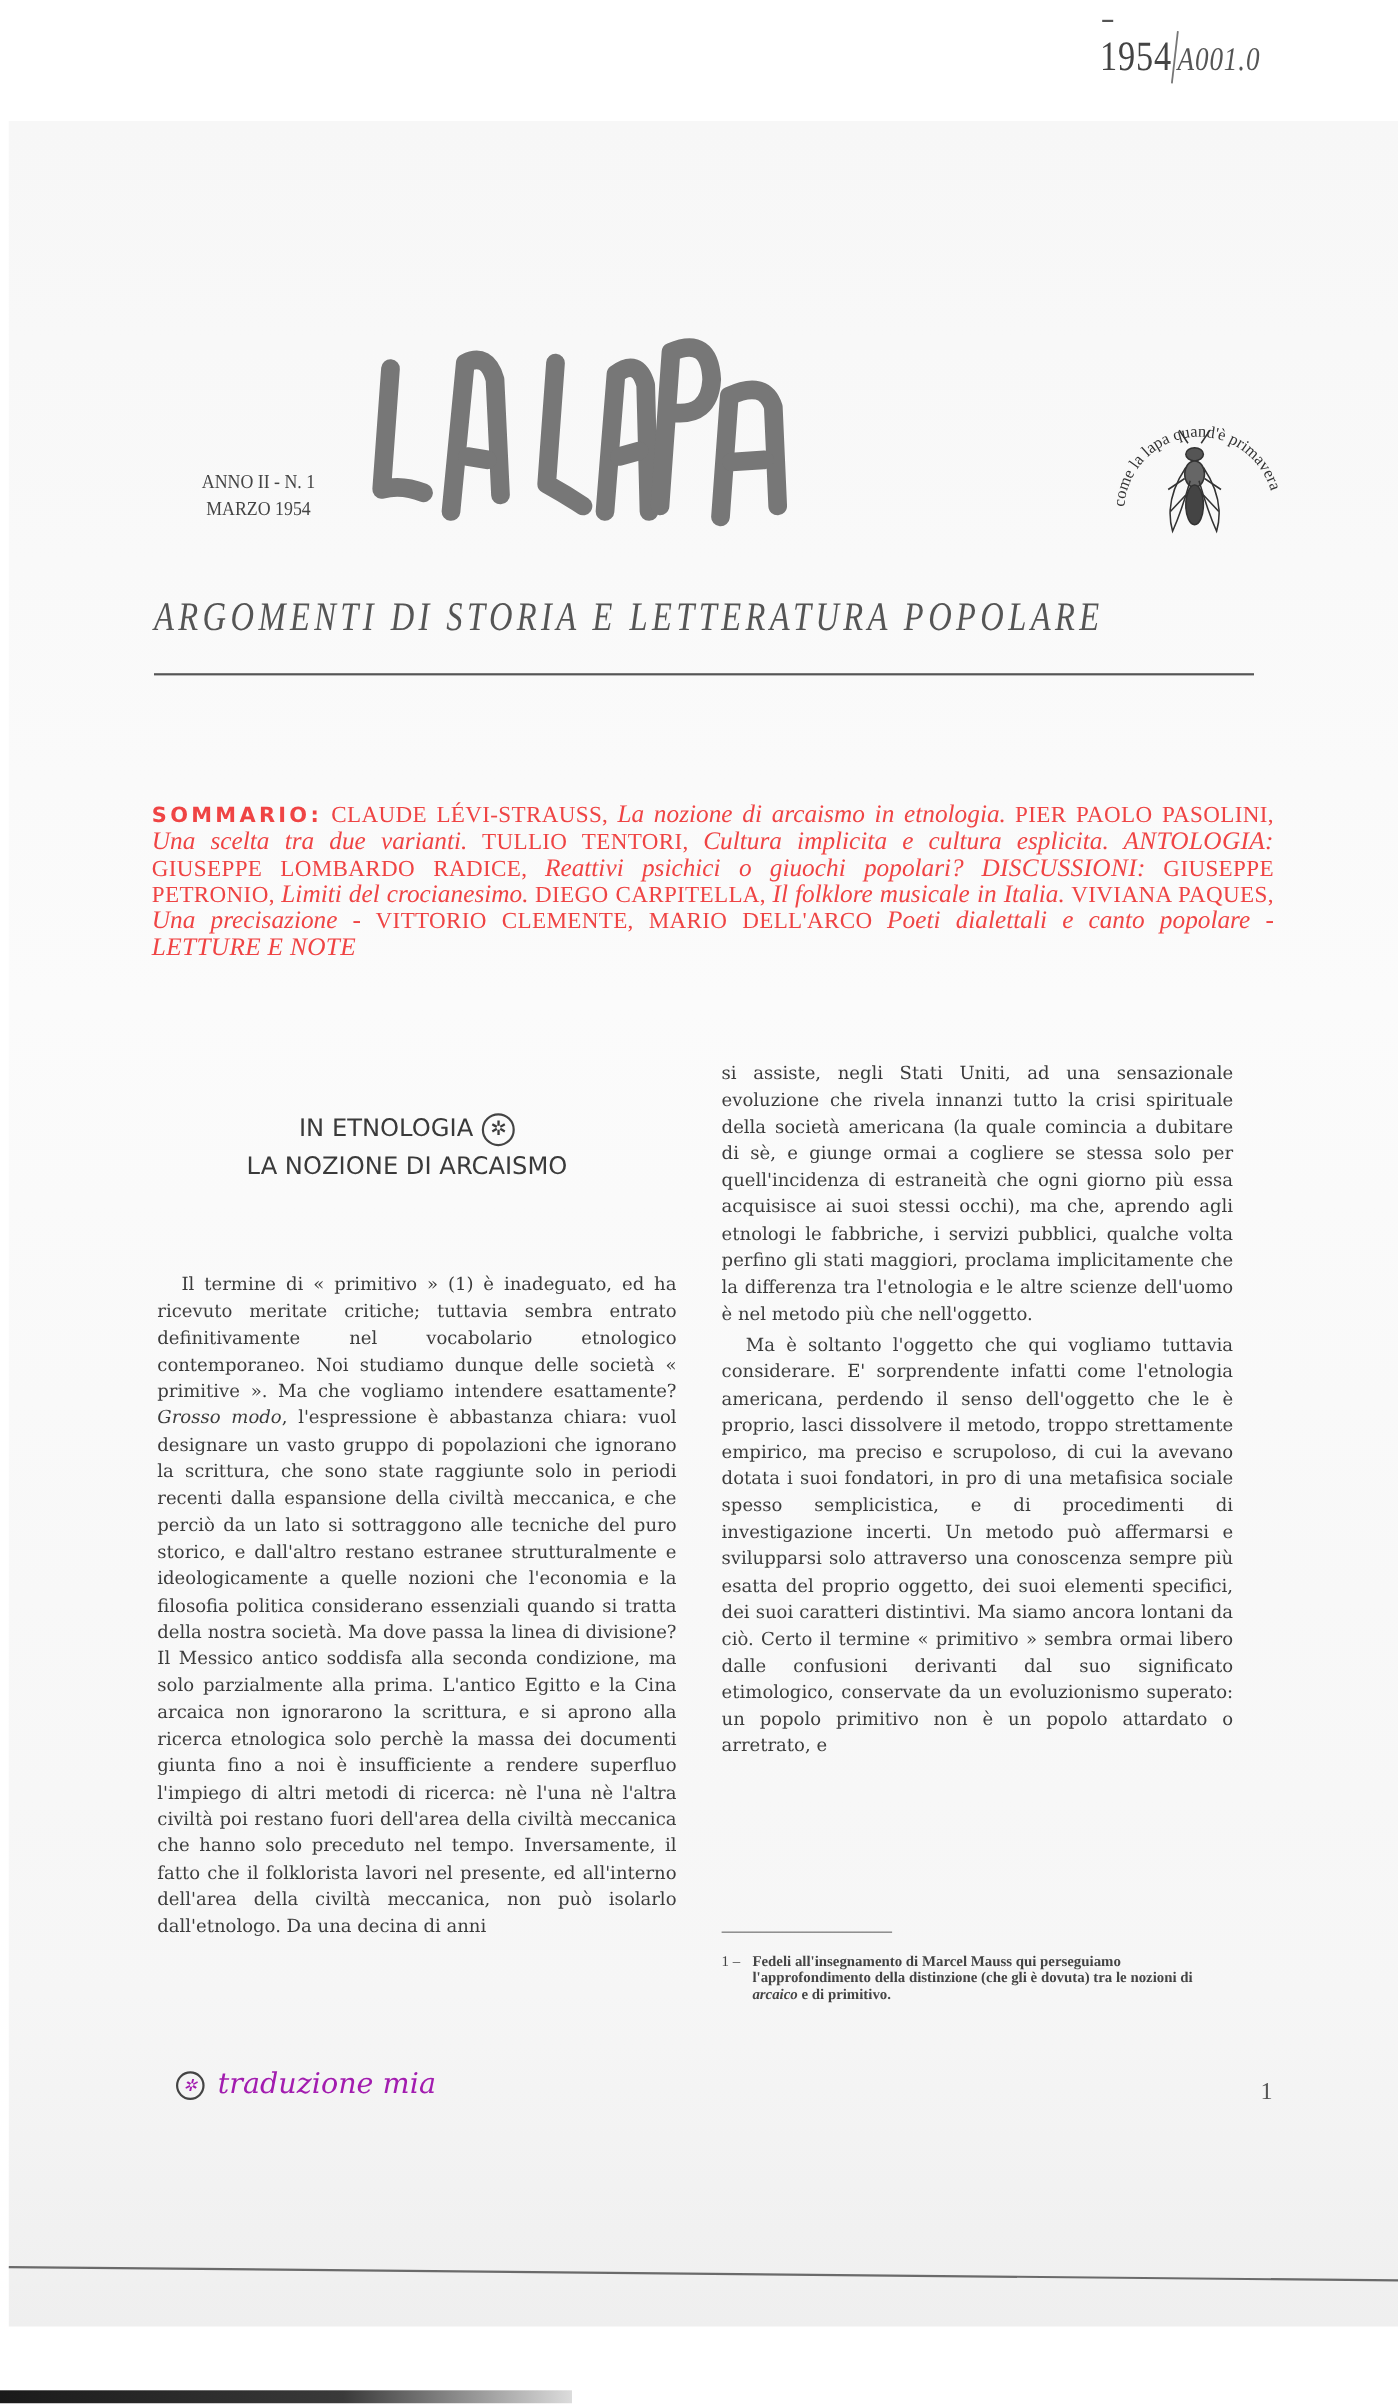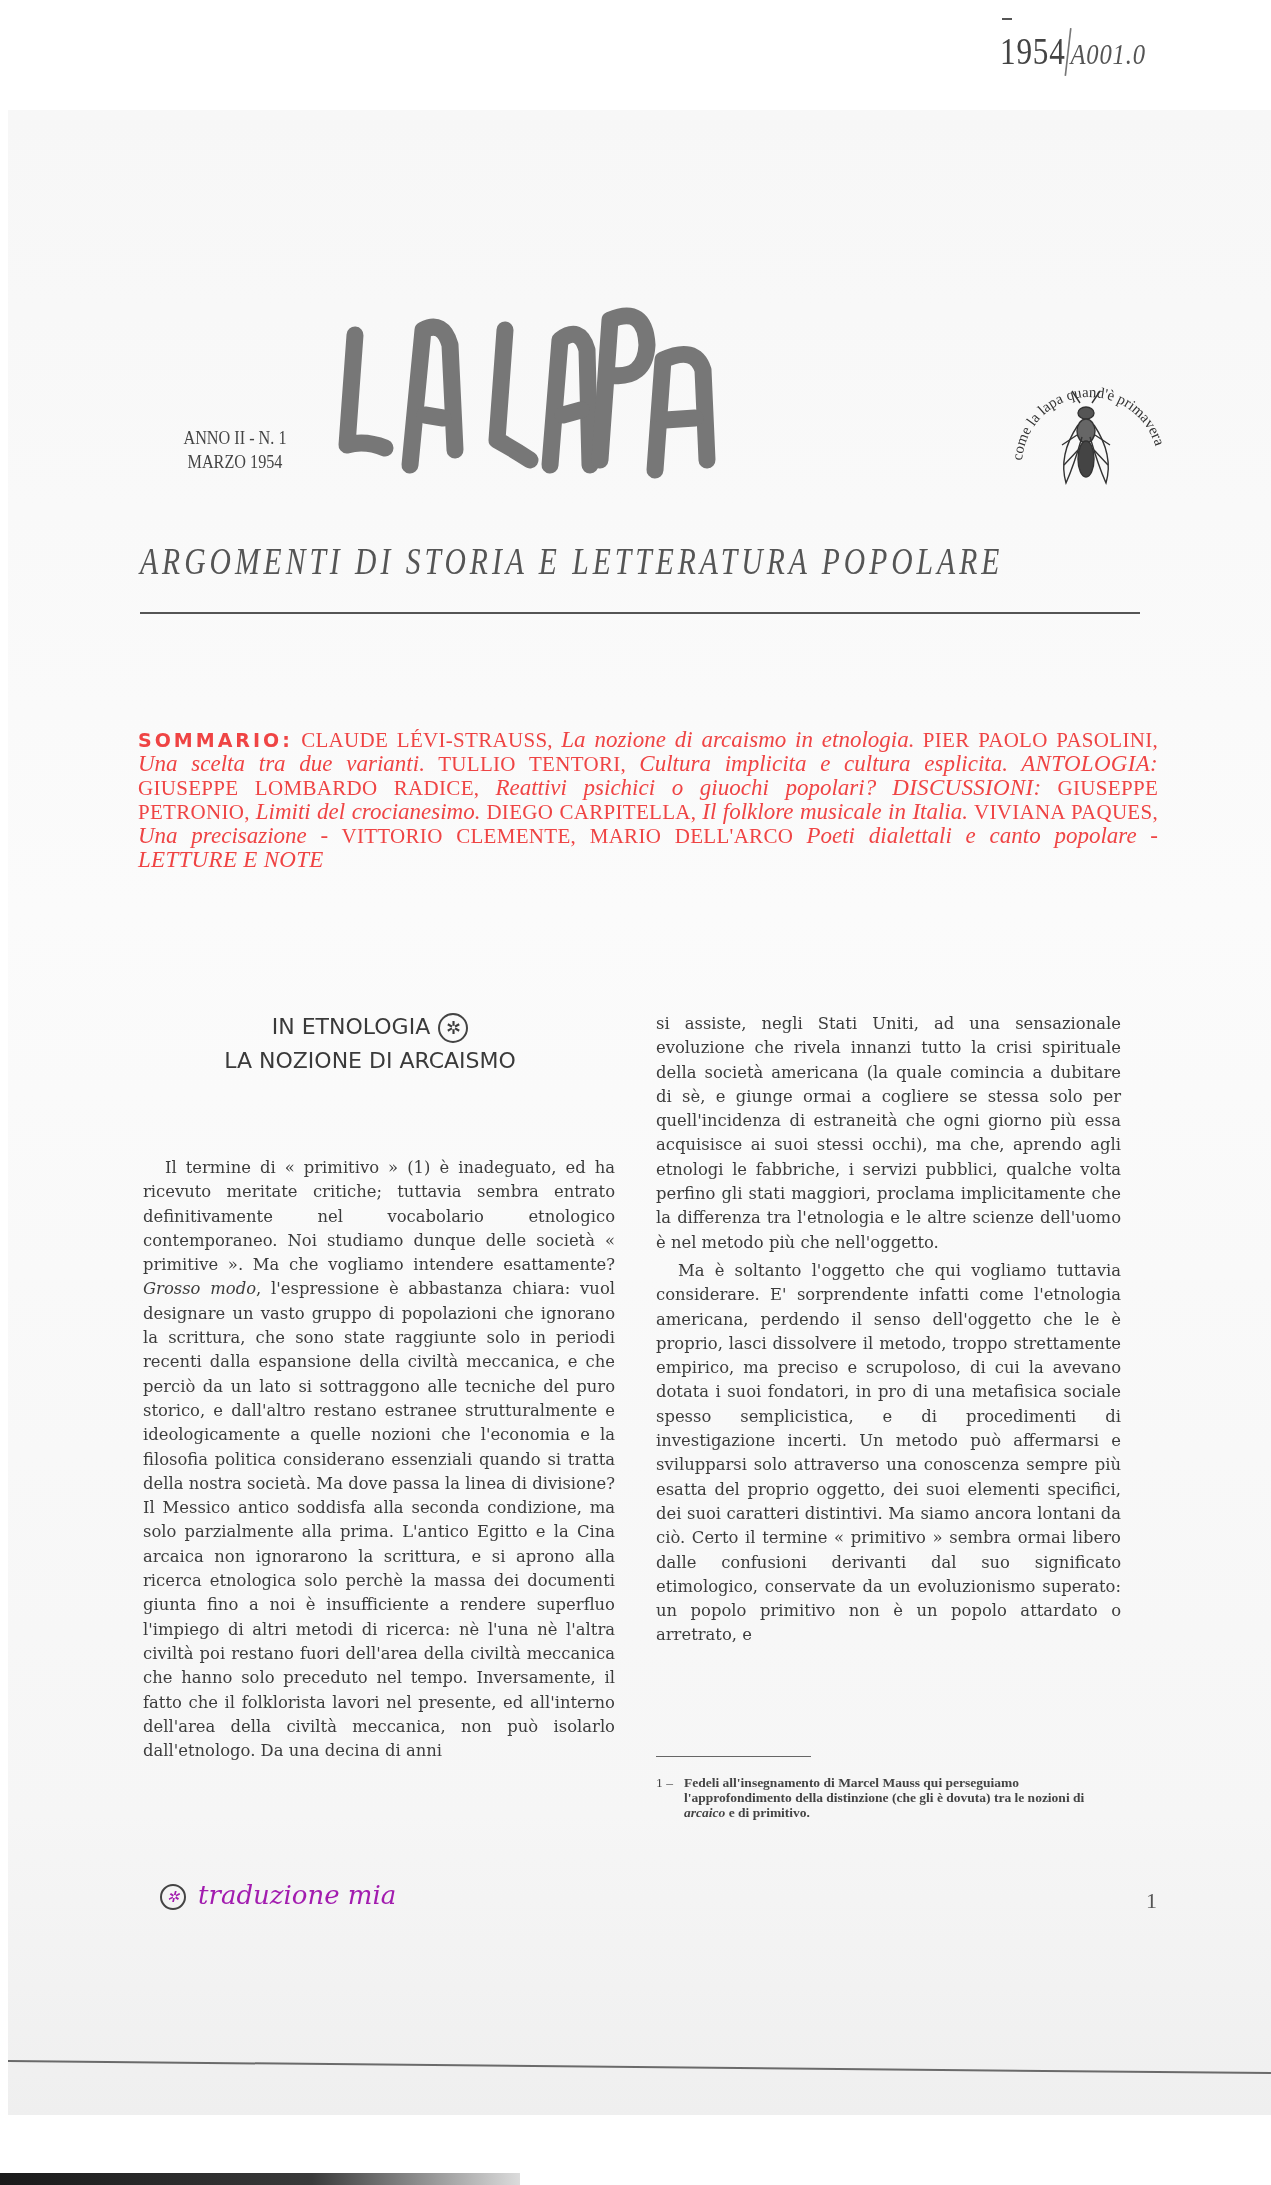--- a/index.html
+++ b/index.html
@@ -69,21 +69,21 @@
   }
   .star-mark {
     display: inline-block; width: 26px; height: 26px; border: 2px solid #444; border-radius: 50%;
     font-size: 18px; line-height: 26px; text-align: center; vertical-align: middle; margin-left: 8px;
   }
   .col {
     position: absolute; font-family: "DejaVu Serif", serif; font-size: 16.4px;
     line-height: 24.3px; color: #3c3c3c; text-align: justify;
   }
   .col-left { left: 143px; top: 1156px; width: 472px; }
-  .col-right { left: 656px; top: 1012px; width: 465px; }
+  .col-right { left: 656px; top: 964px; width: 465px; }
   .col p { margin: 0; text-indent: 22px; }
   .col p.noindent { text-indent: 0; }
   .col p + p { margin-top: 4px; }
   .footnote-rule { position: absolute; left: 656px; top: 1756px; width: 155px; height: 1px; background: #666; }
   .footnote {
     position: absolute; left: 656px; top: 1775px; width: 470px;
     font-family: "Liberation Serif", serif; font-size: 13.5px; line-height: 15px; color: #444;
   }
   .footnote .num { display: inline-block; width: 28px; }
   .footnote .body { display: inline-block; width: 440px; vertical-align: top; font-weight: bold; }

